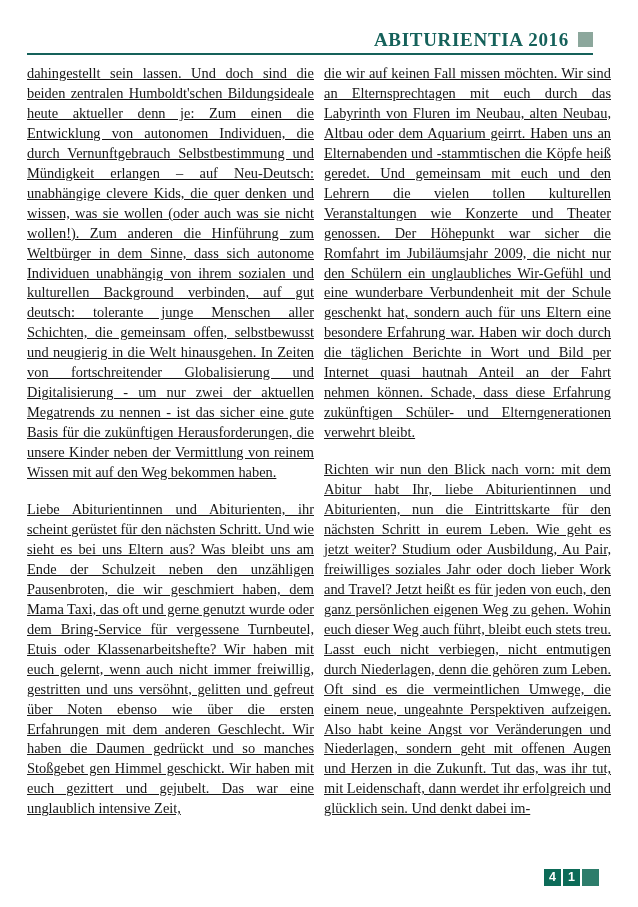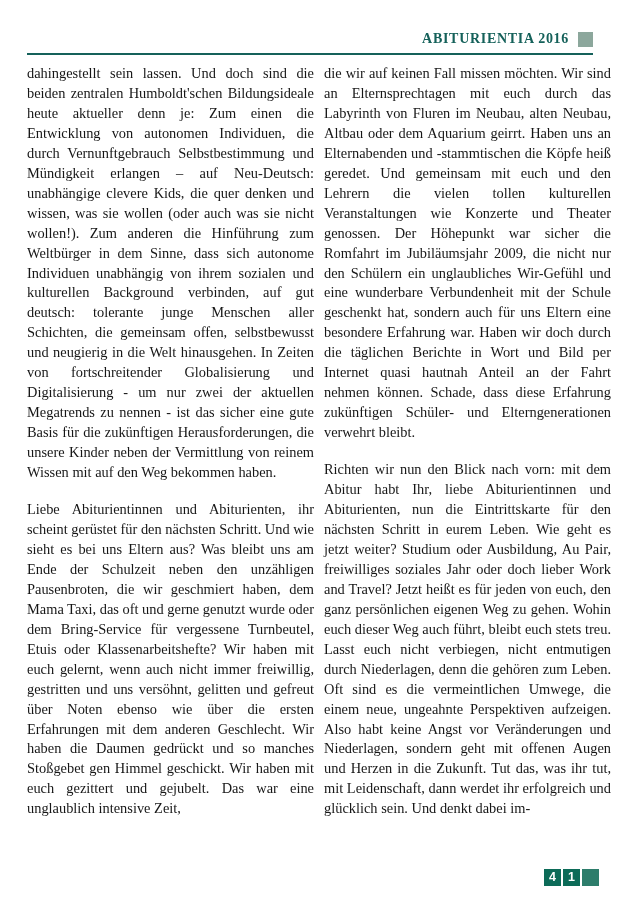--- a/index.html
+++ b/index.html
@@ -28,21 +28,21 @@
     top: 24px;
     width: 566px;
     height: 30px;
     display: flex;
     align-items: center;
     justify-content: flex-end;
   }
   .header-title {
     font-family: "Liberation Serif", "DejaVu Serif", serif;
     font-weight: bold;
-    font-size: 14px;
+    font-size: 19px;
     letter-spacing: 0.7px;
     color: #15615a;
     line-height: 1;
     white-space: nowrap;
   }
   .header-square {
     width: 15px;
     height: 15px;
     background: #8ca79c;
     margin-left: 9px;
@@ -71,20 +71,21 @@
   }
   .para {
     margin: 0 0 17px 0;
     font-size: 14.4px;
     line-height: 19.95px;
     text-align: justify;
     text-justify: inter-word;
     color: #161616;
     hyphens: manual;
     word-spacing: 0px;
+    text-decoration: underline;
   }
   .para:last-child {
     margin-bottom: 4px;
   }
 
   
   .footer {
     position: absolute;
     left: 544px;
     top: 869px;

